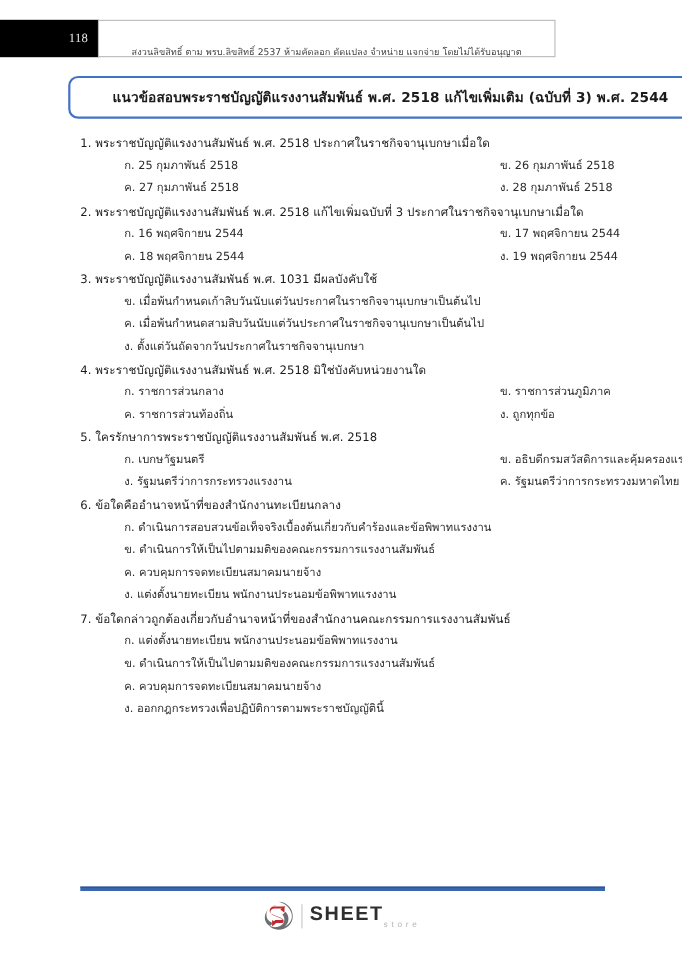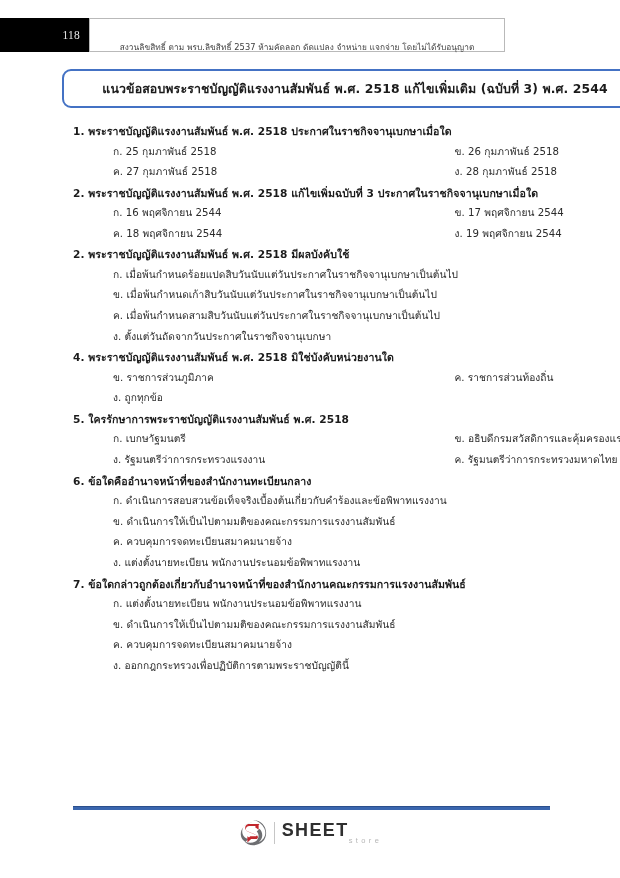--- a/index.html
+++ b/index.html
@@ -91,21 +91,21 @@
     position: absolute;
     left: 0;
     top: 121px;
     width: 620px;
   }
   .question-block {
     margin-bottom: 0;
   }
   .question-stem {
     font-size: 10.6px;
-    font-weight: bold;
+    font-weight: normal;
     color: #1b1b1b;
     padding-left: 73px;
     padding-right: 60px;
     line-height: 20.5px;
     letter-spacing: 0.05px;
   }
   .choices {
     padding-left: 113px;
     padding-right: 44px;
   }
@@ -220,31 +220,31 @@
     <div class="question-block">
       <div class="question-stem">2. พระราชบัญญัติแรงงานสัมพันธ์ พ.ศ. 2518 แก้ไขเพิ่มฉบับที่ 3 ประกาศในราชกิจจานุเบกษาเมื่อใด</div>
       <div class="choices two-col">
         <div class="choice">ก. 16 พฤศจิกายน 2544</div>
         <div class="choice">ข. 17 พฤศจิกายน 2544</div>
         <div class="choice">ค. 18 พฤศจิกายน 2544</div>
         <div class="choice">ง. 19 พฤศจิกายน 2544</div>
       </div>
     </div>
     <div class="question-block">
-      <div class="question-stem">2. พระราชบัญญัติแรงงานสัมพันธ์ พ.ศ. 2518 มีผลบังคับใช้</div>
+      <div class="question-stem">3. พระราชบัญญัติแรงงานสัมพันธ์ พ.ศ. 1031 มีผลบังคับใช้</div>
       <div class="choices one-col">
-        <div class="choice">ก. เมื่อพ้นกำหนดร้อยแปดสิบวันนับแต่วันประกาศในราชกิจจานุเบกษาเป็นต้นไป</div>
         <div class="choice">ข. เมื่อพ้นกำหนดเก้าสิบวันนับแต่วันประกาศในราชกิจจานุเบกษาเป็นต้นไป</div>
         <div class="choice">ค. เมื่อพ้นกำหนดสามสิบวันนับแต่วันประกาศในราชกิจจานุเบกษาเป็นต้นไป</div>
         <div class="choice">ง. ตั้งแต่วันถัดจากวันประกาศในราชกิจจานุเบกษา</div>
       </div>
     </div>
     <div class="question-block">
       <div class="question-stem">4. พระราชบัญญัติแรงงานสัมพันธ์ พ.ศ. 2518 มิใช่บังคับหน่วยงานใด</div>
       <div class="choices two-col">
+        <div class="choice">ก. ราชการส่วนกลาง</div>
         <div class="choice">ข. ราชการส่วนภูมิภาค</div>
         <div class="choice">ค. ราชการส่วนท้องถิ่น</div>
         <div class="choice">ง. ถูกทุกข้อ</div>
       </div>
     </div>
     <div class="question-block">
       <div class="question-stem">5. ใครรักษาการพระราชบัญญัติแรงงานสัมพันธ์ พ.ศ. 2518</div>
       <div class="choices two-col">
         <div class="choice">ก. เบกษาัฐมนตรี</div>
         <div class="choice">ข. อธิบดีกรมสวัสดิการและคุ้มครองแรงงาน</div>

